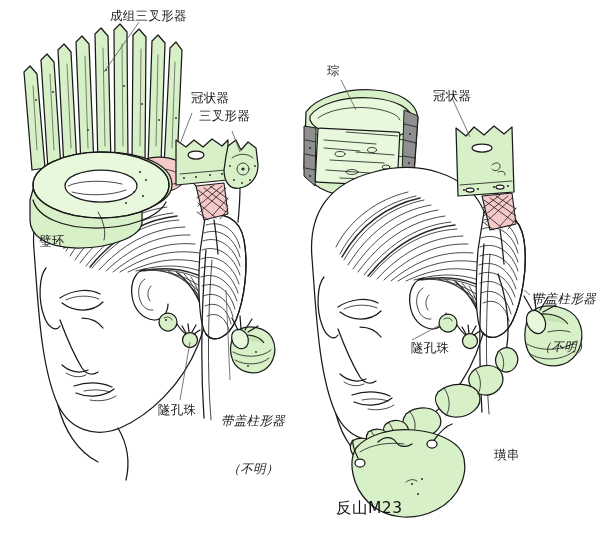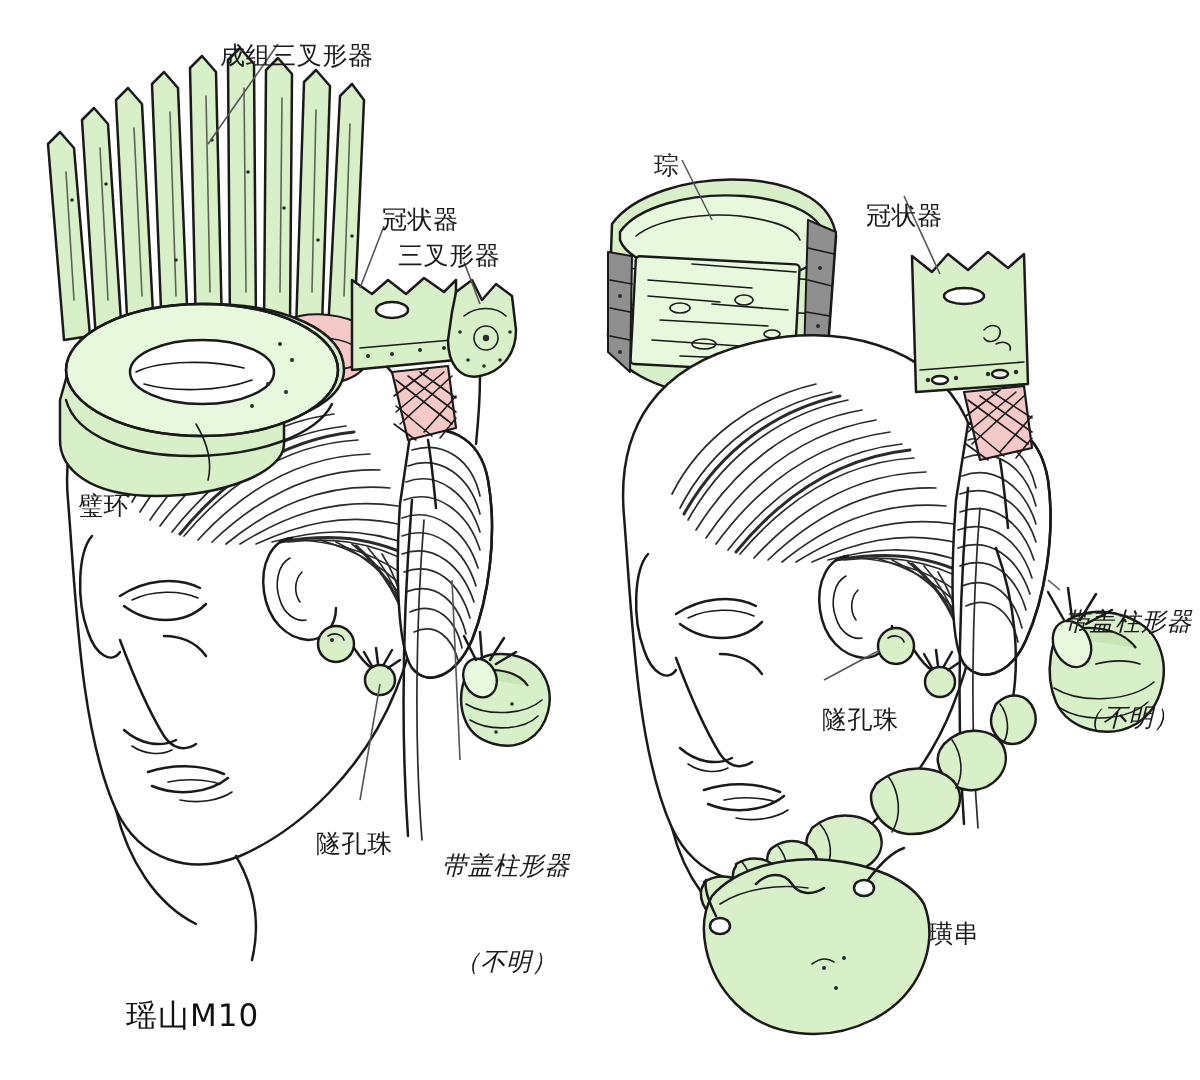--- a/index.html
+++ b/index.html
@@ -16,21 +16,20 @@
 
   .lbl{
     position:absolute;
     font-size:12.5px;
     line-height:1.25;
     color:#1a1a1a;
     white-space:pre;
     letter-spacing:0.3px;
     font-family:"DejaVu Sans","Liberation Sans",sans-serif;
     pointer-events:none;
-    margin-top:12px;
   }
   .caption{
     position:absolute;
     font-size:15.5px;
     letter-spacing:0.5px;
     color:#111;
     white-space:pre;
     font-family:"DejaVu Sans","Liberation Sans",sans-serif;
   }
   .lbl.two-line{line-height:1.3;font-style:italic;}
@@ -548,18 +547,18 @@
 
 <div class="lbl" style="left:433px;top:88px;">冠状器</div>
 
 <div class="lbl two-line" style="left:532px;top:258px;text-align:center;">
   <div>带盖柱形器</div>
   <div>（不明）</div>
 </div>
 
 <div class="lbl" style="left:411px;top:340px;">隧孔珠</div>
 
-<div class="lbl" style="left:464px;top:447px;">璜串</div>
-
-<div class="caption" style="left:63px;top:498px;">瑶山M10</div>
-
+<div class="lbl" style="left:494px;top:447px;">璜串</div>
+
+
+<div class="caption" style="left:336px;top:498px;">反山M23</div>
 
 </div>
 
 </body></html>

